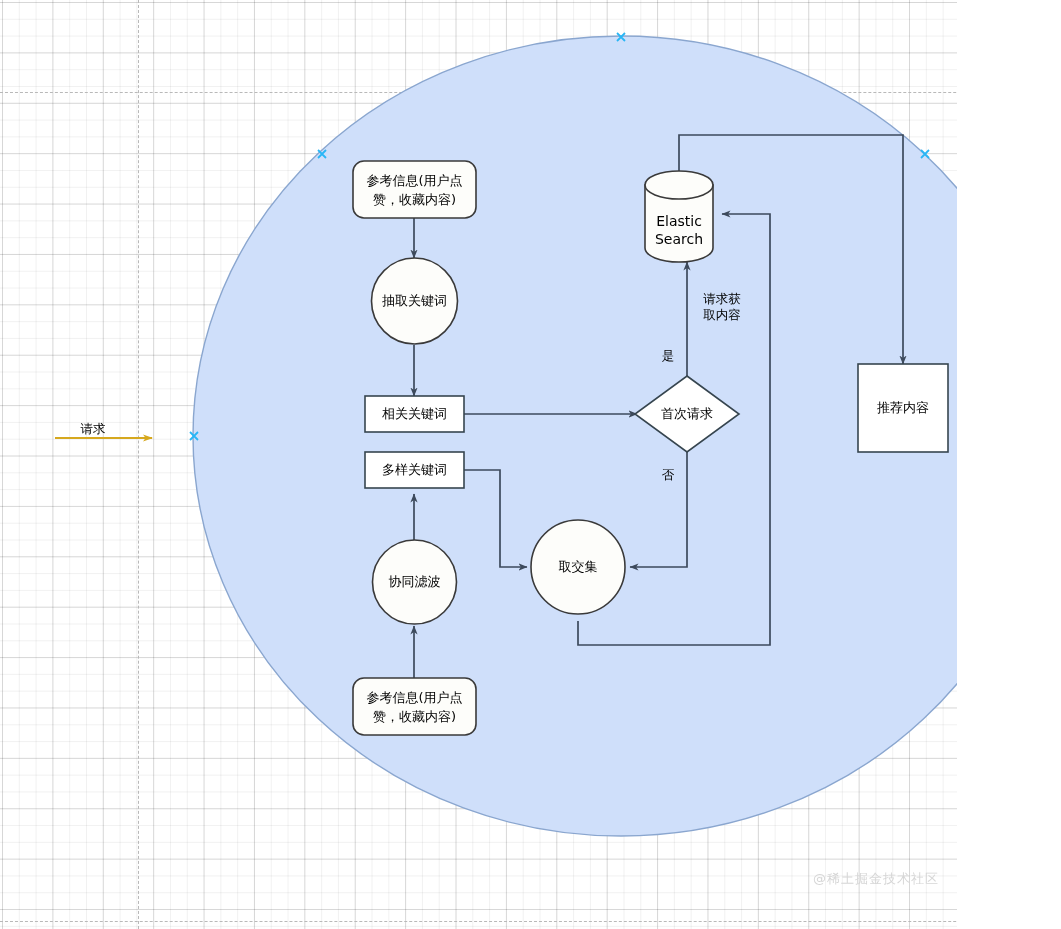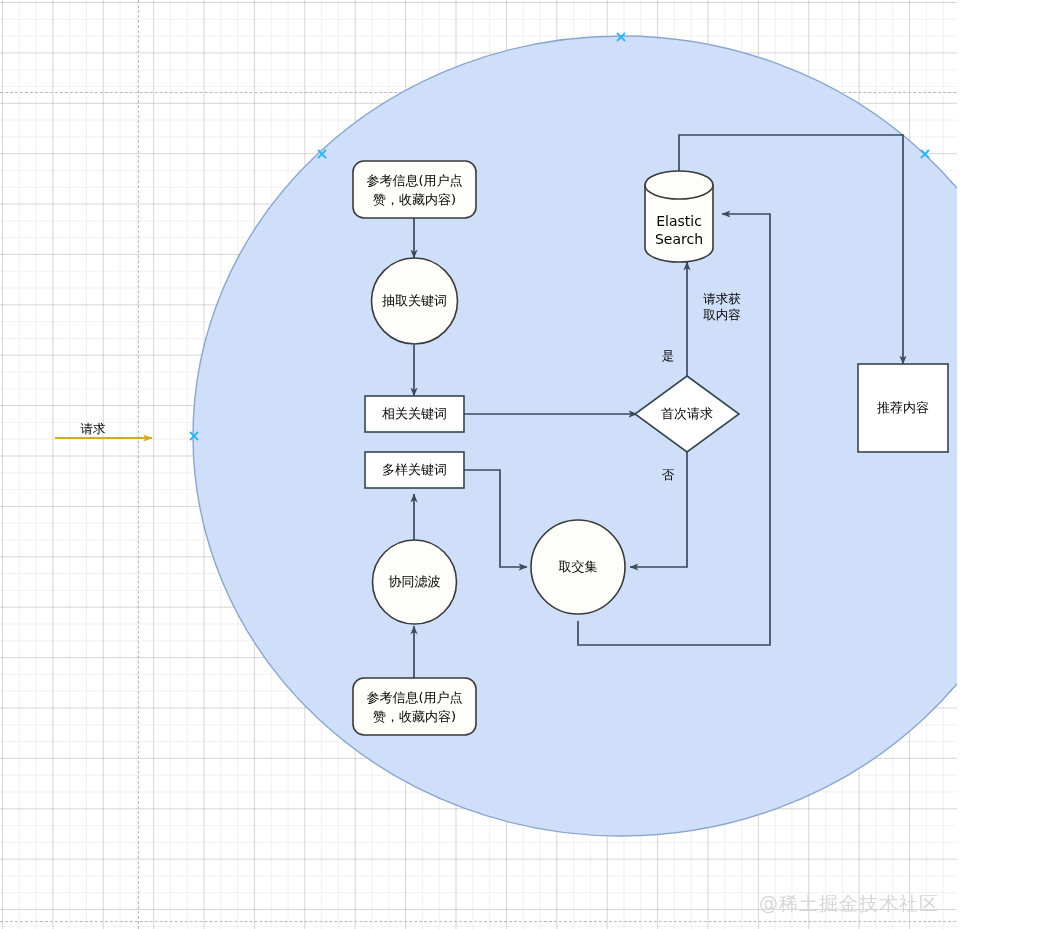--- a/index.html
+++ b/index.html
@@ -45,22 +45,22 @@
   }
   .page-break-h {
     left: 0;
     width: 1061px;
     height: 0;
     border-top: 1px dashed #b9b9b9;
   }
   .watermark {
     position: absolute;
     right: 18px;
-    bottom: 12px;
-    font-size: 19px;
+    bottom: 41px;
+    font-size: 13px;
     color: #d6d6d6;
     letter-spacing: 1px;
     white-space: nowrap;
     font-family: "DejaVu Sans", sans-serif;
     text-align: right;
   }
   text {
     font-family: "DejaVu Sans", "Liberation Sans", sans-serif;
     fill: #000000;
   }

